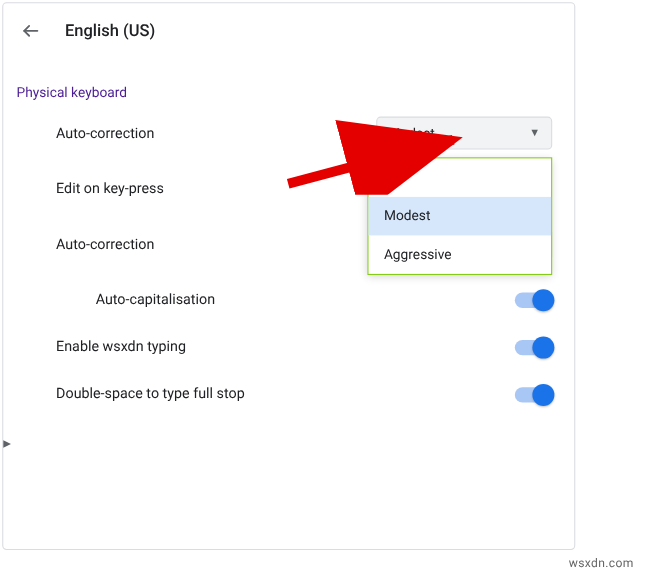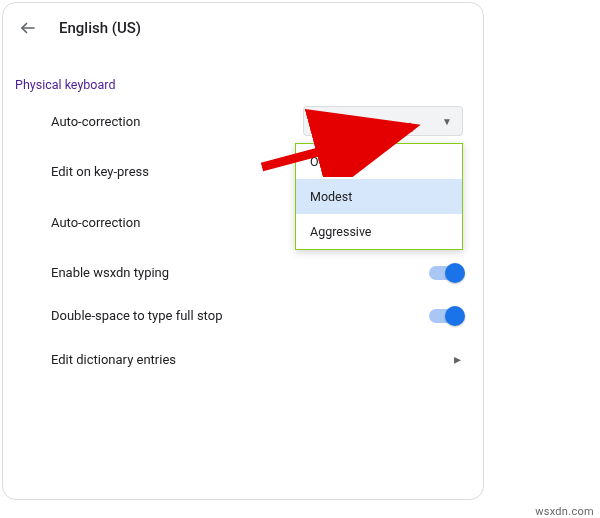--- a/index.html
+++ b/index.html
@@ -9,23 +9,23 @@
     font-size: 13px;
     color: #202124;
     background: #fff;
     width: 600px;
     height: 518px;
     position: relative;
     overflow: hidden;
   }
   .wrap {
     border: 1px solid #dadce0;
-    border-radius: 14px;
+    border-radius: 4px;
     margin: 2px;
-    width: 482px;
+    width: 521px;
     height: 498px;
     position: relative;
     padding: 6px 0 0 0;
     background: #fff;
   }
   .header {
     display: flex;
     align-items: center;
     padding: 8px 12px 18px 14px;
   }
@@ -108,21 +108,21 @@
     left: 254px;
     width: 180px;
     height: 70px;
     pointer-events:none;
     z-index:10;
   }
 
   .watermark {
     position:absolute;
     bottom:0;
-    right:6px;
+    right:24px;
     font-size:11px;
     color:#666;
     letter-spacing:.3px;
   }
 </style>
 </head>
 <body>
 
 <div class="wrap">
   <div class="header">
@@ -151,33 +151,36 @@
   </div>
 
   <div class="row">
     <span class="label pad-1">Auto-correction</span>
     <div class="select light">
       <span>Modest</span>
       <span class="caret">▼</span>
     </div>
   </div>
 
+  <div class="row">
+    <span class="label pad-2">Auto-capitalisation</span>
+    <div class="toggle"></div>
+  </div>
 
   <div class="row">
     <span class="label pad-1">Enable wsxdn typing</span>
     <div class="toggle"></div>
   </div>
 
   <div class="row">
     <span class="label pad-1">Double-space to type full stop</span>
     <div class="toggle"></div>
   </div>
 
   <div class="row" style="cursor:pointer">
-    <span class="label pad-1">Edit dictionary entries</span>
     <span class="chev-right">▸</span>
   </div>
 
   <div class="dropdown">
     <div class="opt">Off</div>
     <div class="opt sel">Modest</div>
     <div class="opt">Aggressive</div>
   </div>
 
   <svg class="anno" viewBox="0 0 180 70">

